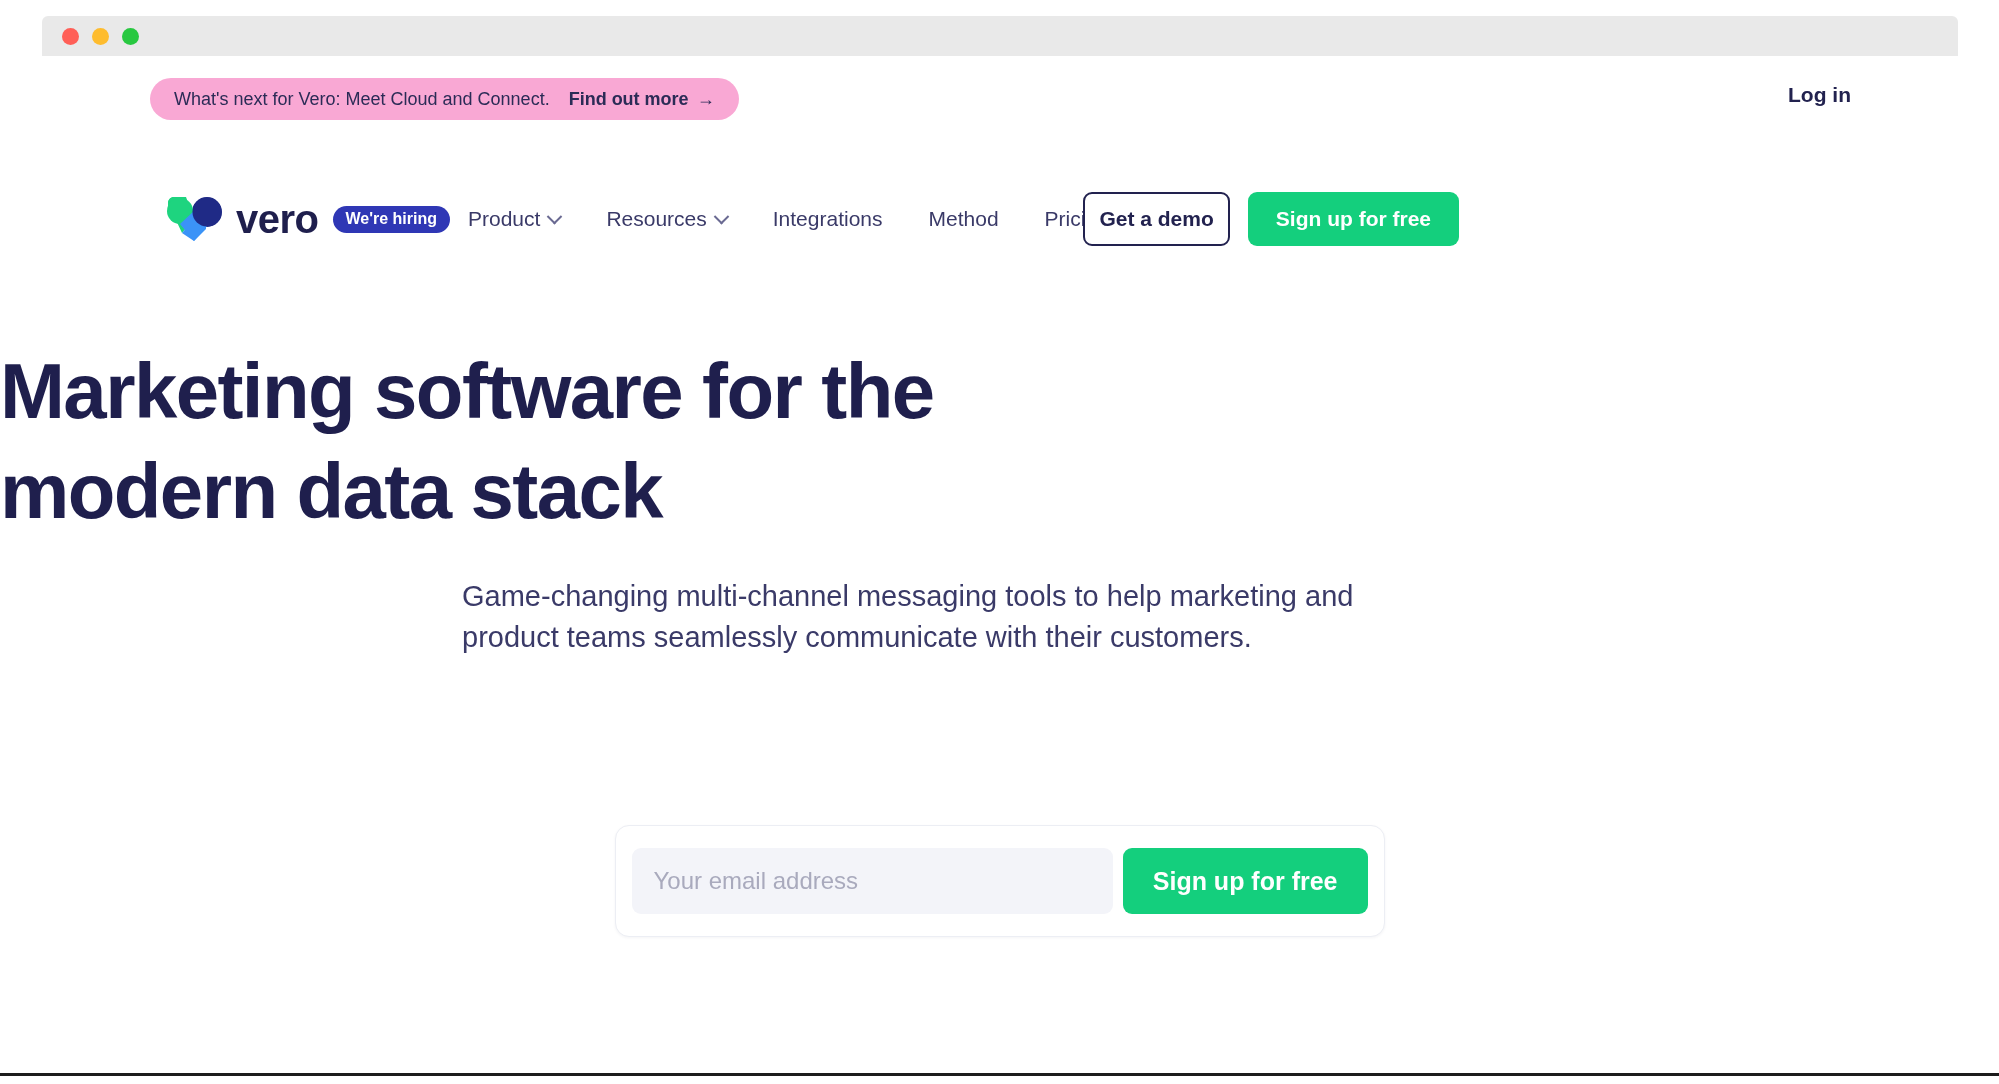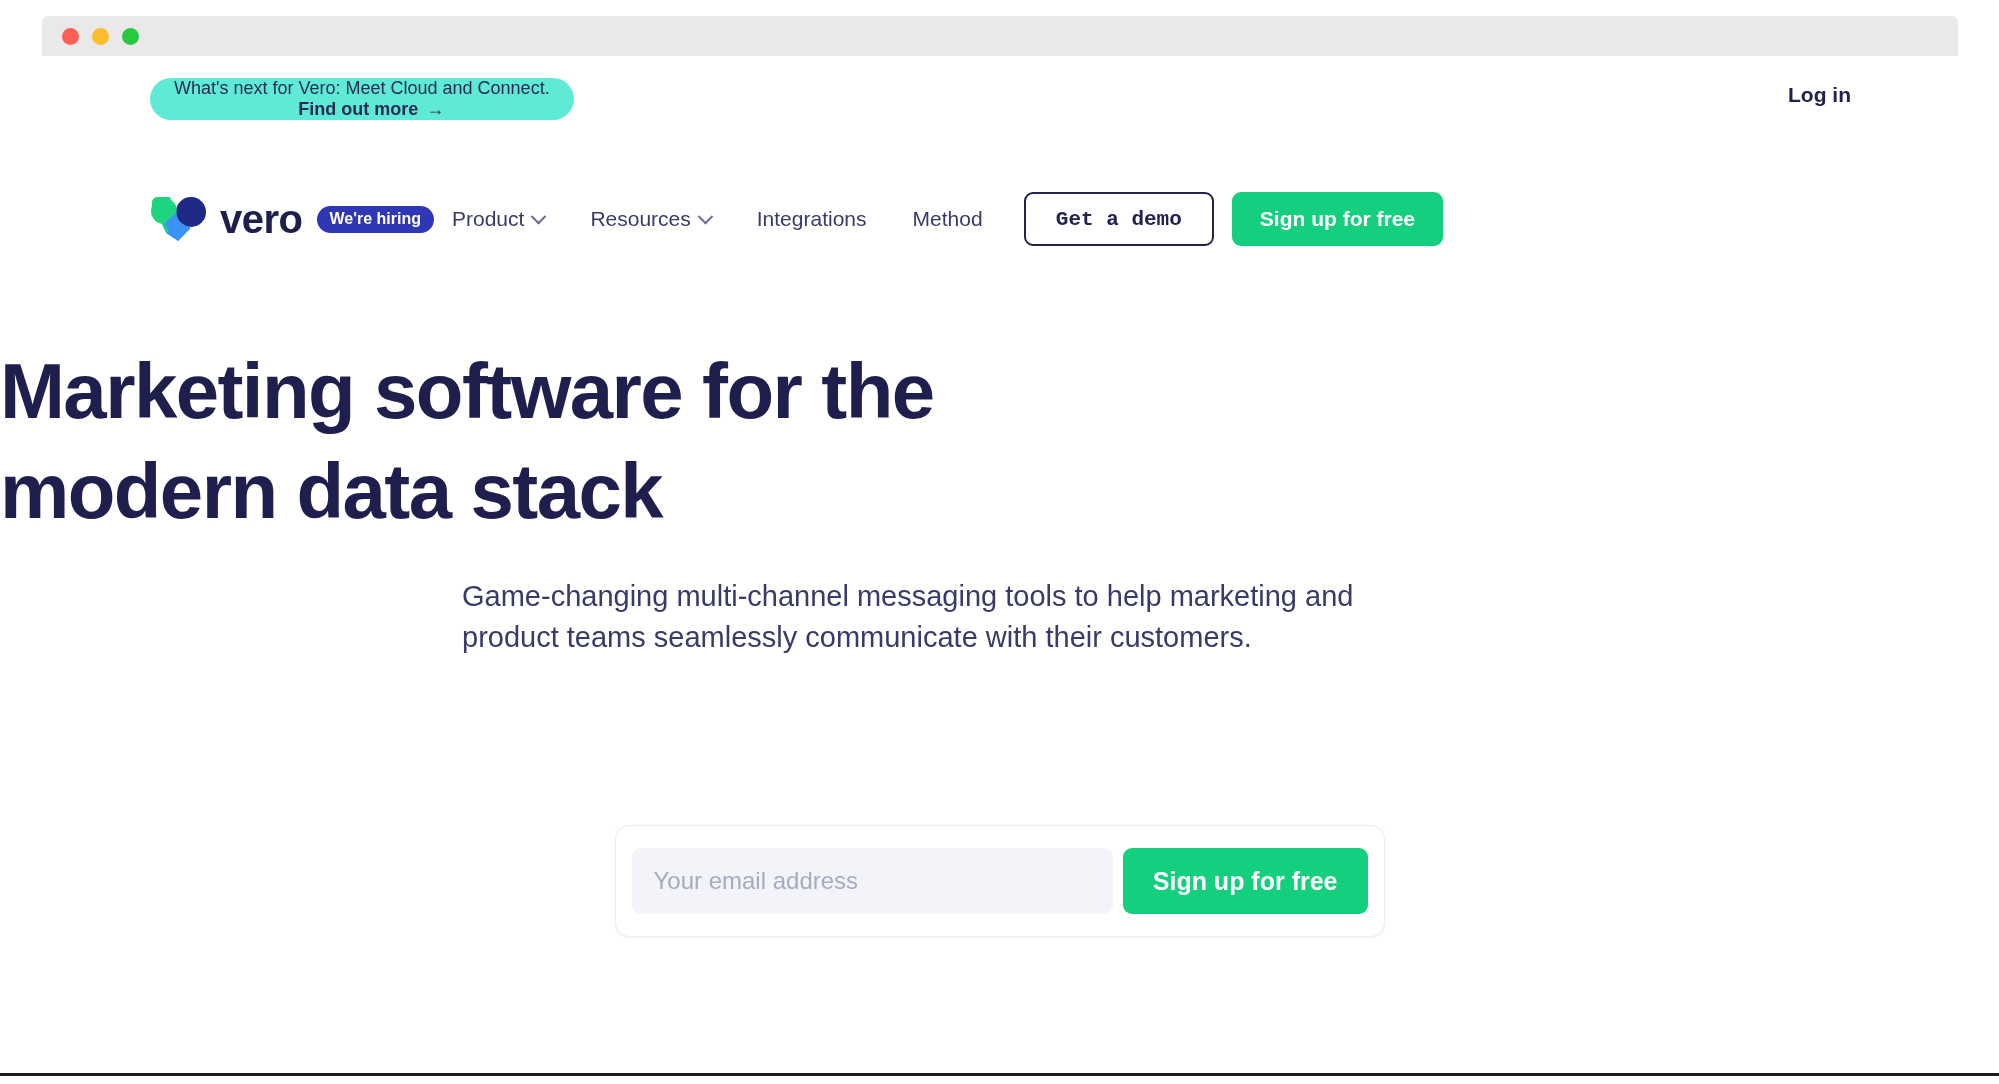--- a/index.html
+++ b/index.html
@@ -63,30 +63,29 @@
     top: 22px;
     width: 1999px;
     height: 46px;
   }
 
   .announce {
     position: absolute;
     left: 150px;
     top: 0;
     height: 42px;
-    background: #5eead4;
+    background: #f9a8d4;
     border-radius: 21px;
     display: flex;
     align-items: center;
     padding: 0 24px;
     color: #2b2b56;
     font-size: 18px;
     white-space: nowrap;
     cursor: pointer;
-    flex-direction: column;
   }
   .announce .lead { font-weight: 400; }
   .announce .cta {
     font-weight: 700;
     margin-left: 19px;
     display: inline-flex;
     align-items: center;
     gap: 8px;
   }
   .announce .arrow { font-size: 18px; }
@@ -97,21 +96,21 @@
     top: 5px;
     font-size: 21px;
     color: #22224f;
     font-weight: 600;
     cursor: pointer;
   }
 
   
   .nav {
     position: absolute;
-    left: 0;
+    left: 16px;
     top: 132px;
     width: 1591px;
     height: 62px;
   }
 
   .brand {
     position: absolute;
     left: 150px;
     top: 0;
     height: 62px;
@@ -186,25 +185,24 @@
     font-weight: 700;
     border-radius: 9px;
     cursor: pointer;
     white-space: nowrap;
     display: inline-flex;
     align-items: center;
     justify-content: center;
   }
   .btn-outline {
     height: 54px;
-    padding: 0 30px;
+    padding: 0 14px;
     background: #ffffff;
     color: #22224f;
     border: 2px solid #22224f;
-    font-family: Liberation Mono, monospace;
   }
   .btn-green {
     height: 54px;
     padding: 0 28px;
     background: #14cf7d;
     color: #ffffff;
     border: none;
   }
 
   

